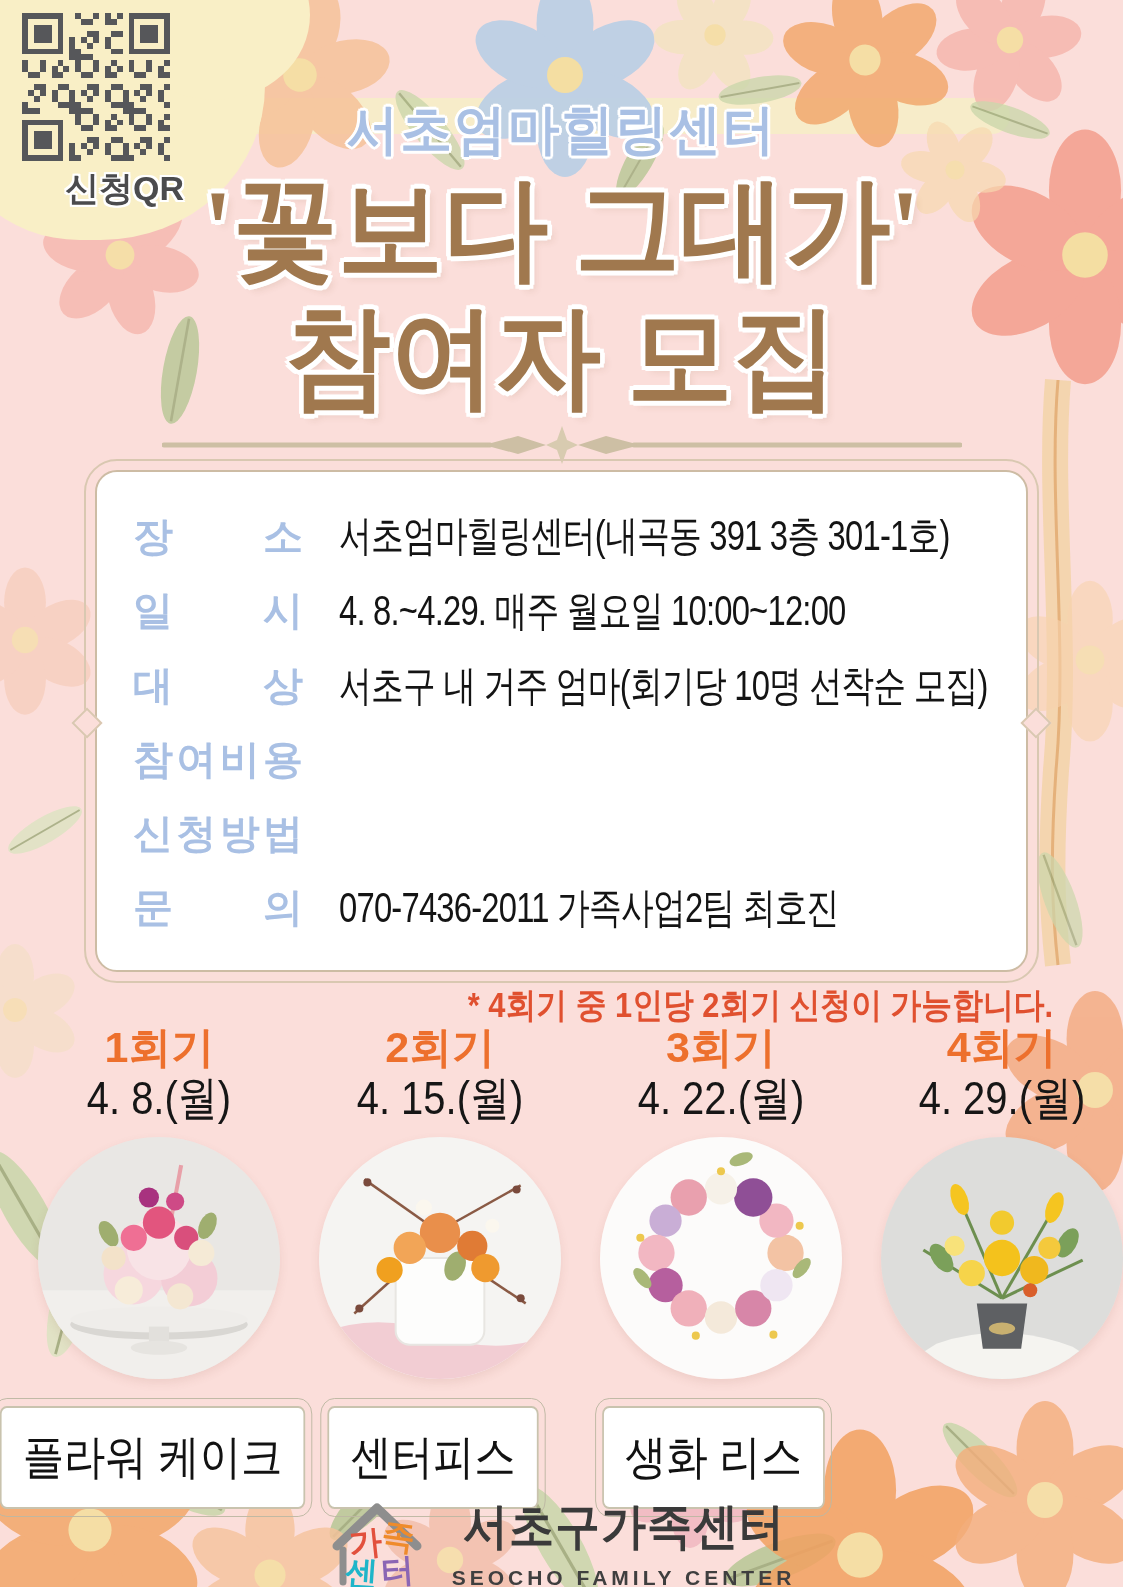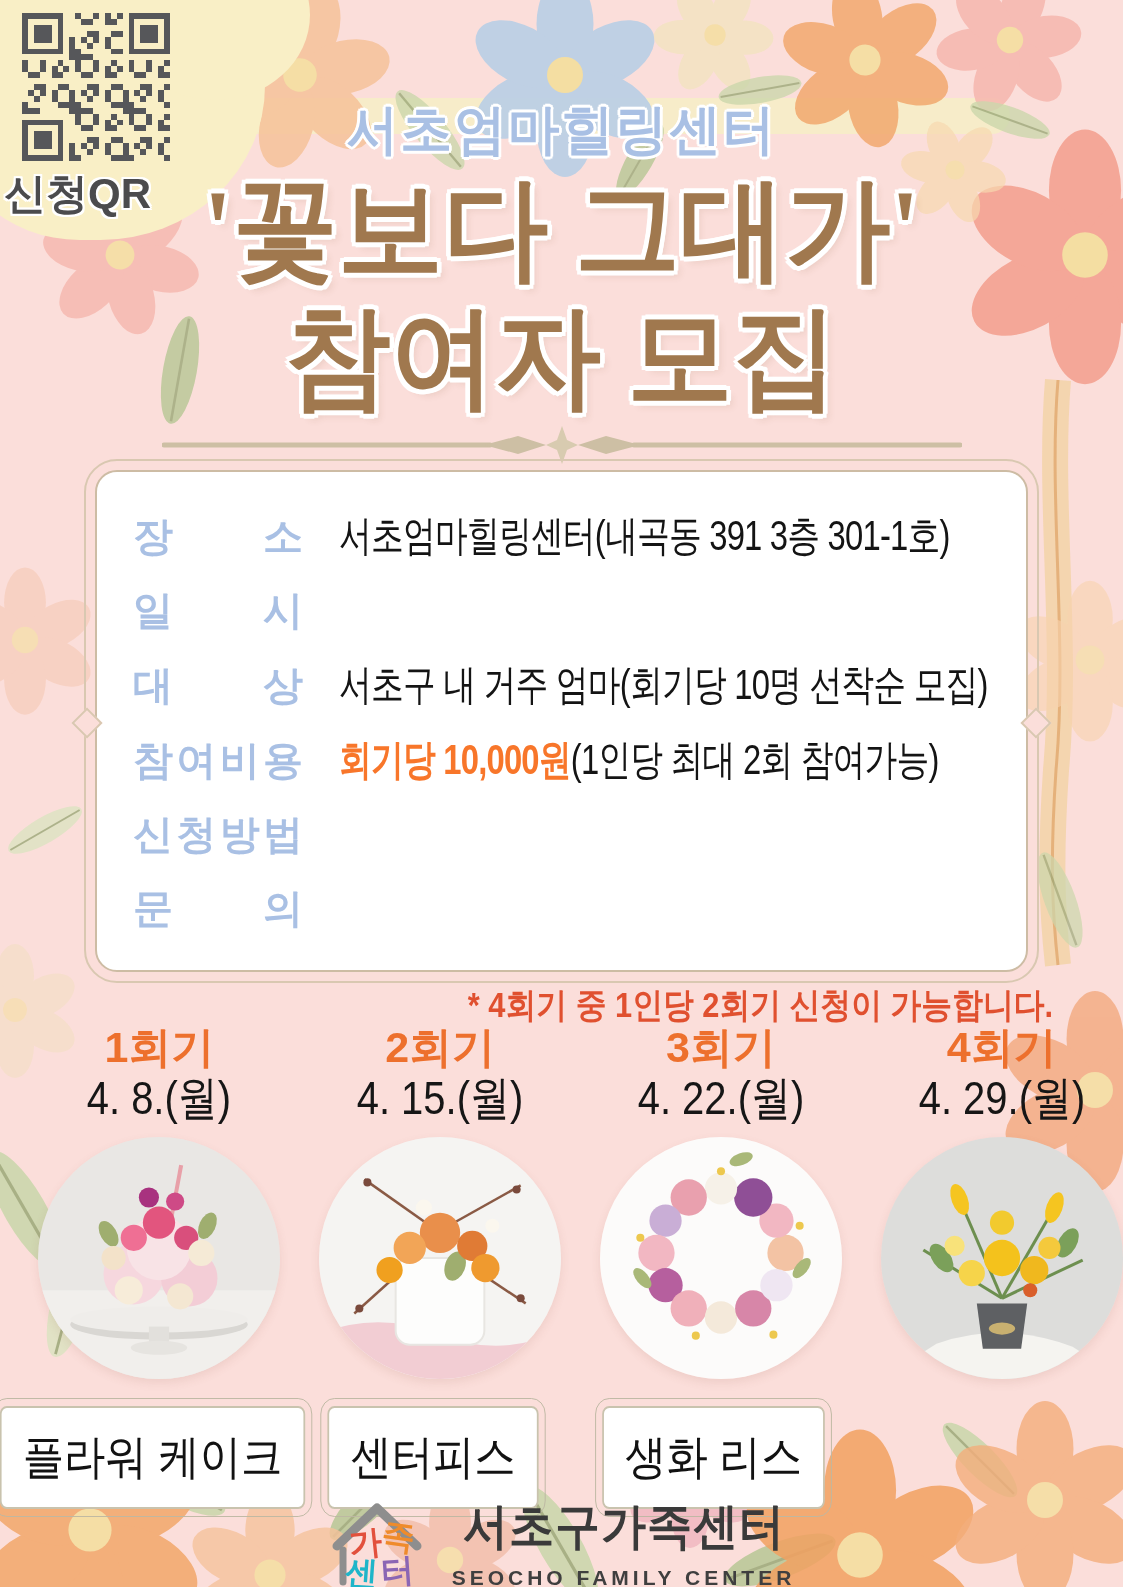--- a/index.html
+++ b/index.html
@@ -15,22 +15,22 @@
     position:absolute;left:-55px;top:-60px;width:320px;height:300px;
     background:#f9efc6;border-radius:48% 52% 55% 45%;
   }
   .qr-blob2{
     position:absolute;left:120px;top:-70px;width:190px;height:170px;
     background:#f9efc6;border-radius:50%;
   }
   .qr-box{position:absolute;left:22px;top:12px;width:148px;height:150px;}
   .qr-box svg{width:100%;height:100%;shape-rendering:crispEdges;}
   .qr-label{
-    position:absolute;left:4px;top:166px;width:180px;text-align:left;
-    font-size:42px;font-weight:700;color:#4b4b4d;letter-spacing:0px;
+    position:absolute;left:4px;top:166px;width:180px;text-align:right;
+    font-size:34px;font-weight:700;color:#4b4b4d;letter-spacing:0px;
     text-shadow:2px 0 #fff,-2px 0 #fff,0 2px #fff,0 -2px #fff,2px 2px #fff,-2px -2px #fff,2px -2px #fff,-2px 2px #fff;
   }
   
   .center-name{
     position:absolute;left:0;top:94px;width:100%;text-align:center;
     font-size:54px;font-weight:700;color:#a9c0e4;letter-spacing:2px;
     transform:scaleX(.96);
     text-shadow:3px 0 #fff,-3px 0 #fff,0 3px #fff,0 -3px #fff,2px 2px #fff,-2px -2px #fff,2px -2px #fff,-2px 2px #fff;
   }
   .title{
@@ -362,50 +362,51 @@
           <span>장</span>
           <span>소</span>
         </div>
       <div class="row-value"><span class="value-inner"><span>서초엄마힐링센터(내곡동 391 3층 301-1호)</span></span></div>
     </div>
     <div class="info-row">
       <div class="row-label">
           <span>일</span>
           <span>시</span>
         </div>
+      <div class="row-value"><span class="value-inner"><span>4. 8.~4.29. 매주 월요일 10:00~12:00</span></span></div>
     </div>
     <div class="info-row">
       <div class="row-label">
           <span>대</span>
           <span>상</span>
         </div>
       <div class="row-value"><span class="value-inner"><span>서초구 내 거주 엄마(회기당 10명 선착순 모집)</span></span></div>
     </div>
     <div class="info-row">
       <div class="row-label">
           <span>참</span>
           <span>여</span>
           <span>비</span>
           <span>용</span>
         </div>
-      <div class="row-value"><span class="value-inner"><span class="value-highlight">회기당 10,000원</span><span>(1인당 최대 2회 참여가능)</span></span></div>
     </div>
     <div class="info-row">
       <div class="row-label">
           <span>신</span>
           <span>청</span>
           <span>방</span>
           <span>법</span>
         </div>
     </div>
     <div class="info-row">
       <div class="row-label">
           <span>문</span>
           <span>의</span>
         </div>
+      <div class="row-value"><span class="value-inner"><span>070-7436-2011 가족사업2팀 최호진</span></span></div>
     </div>
   </div>
 
   <div class="note">* 4회기 중 1인당 2회기 신청이 가능합니다.</div>
 
   <div class="sessions">
     <div class="session-col">
       <div class="session-title">1회기</div>
       <div class="session-date">4. 8.(월)</div>
       <div class="photo">

